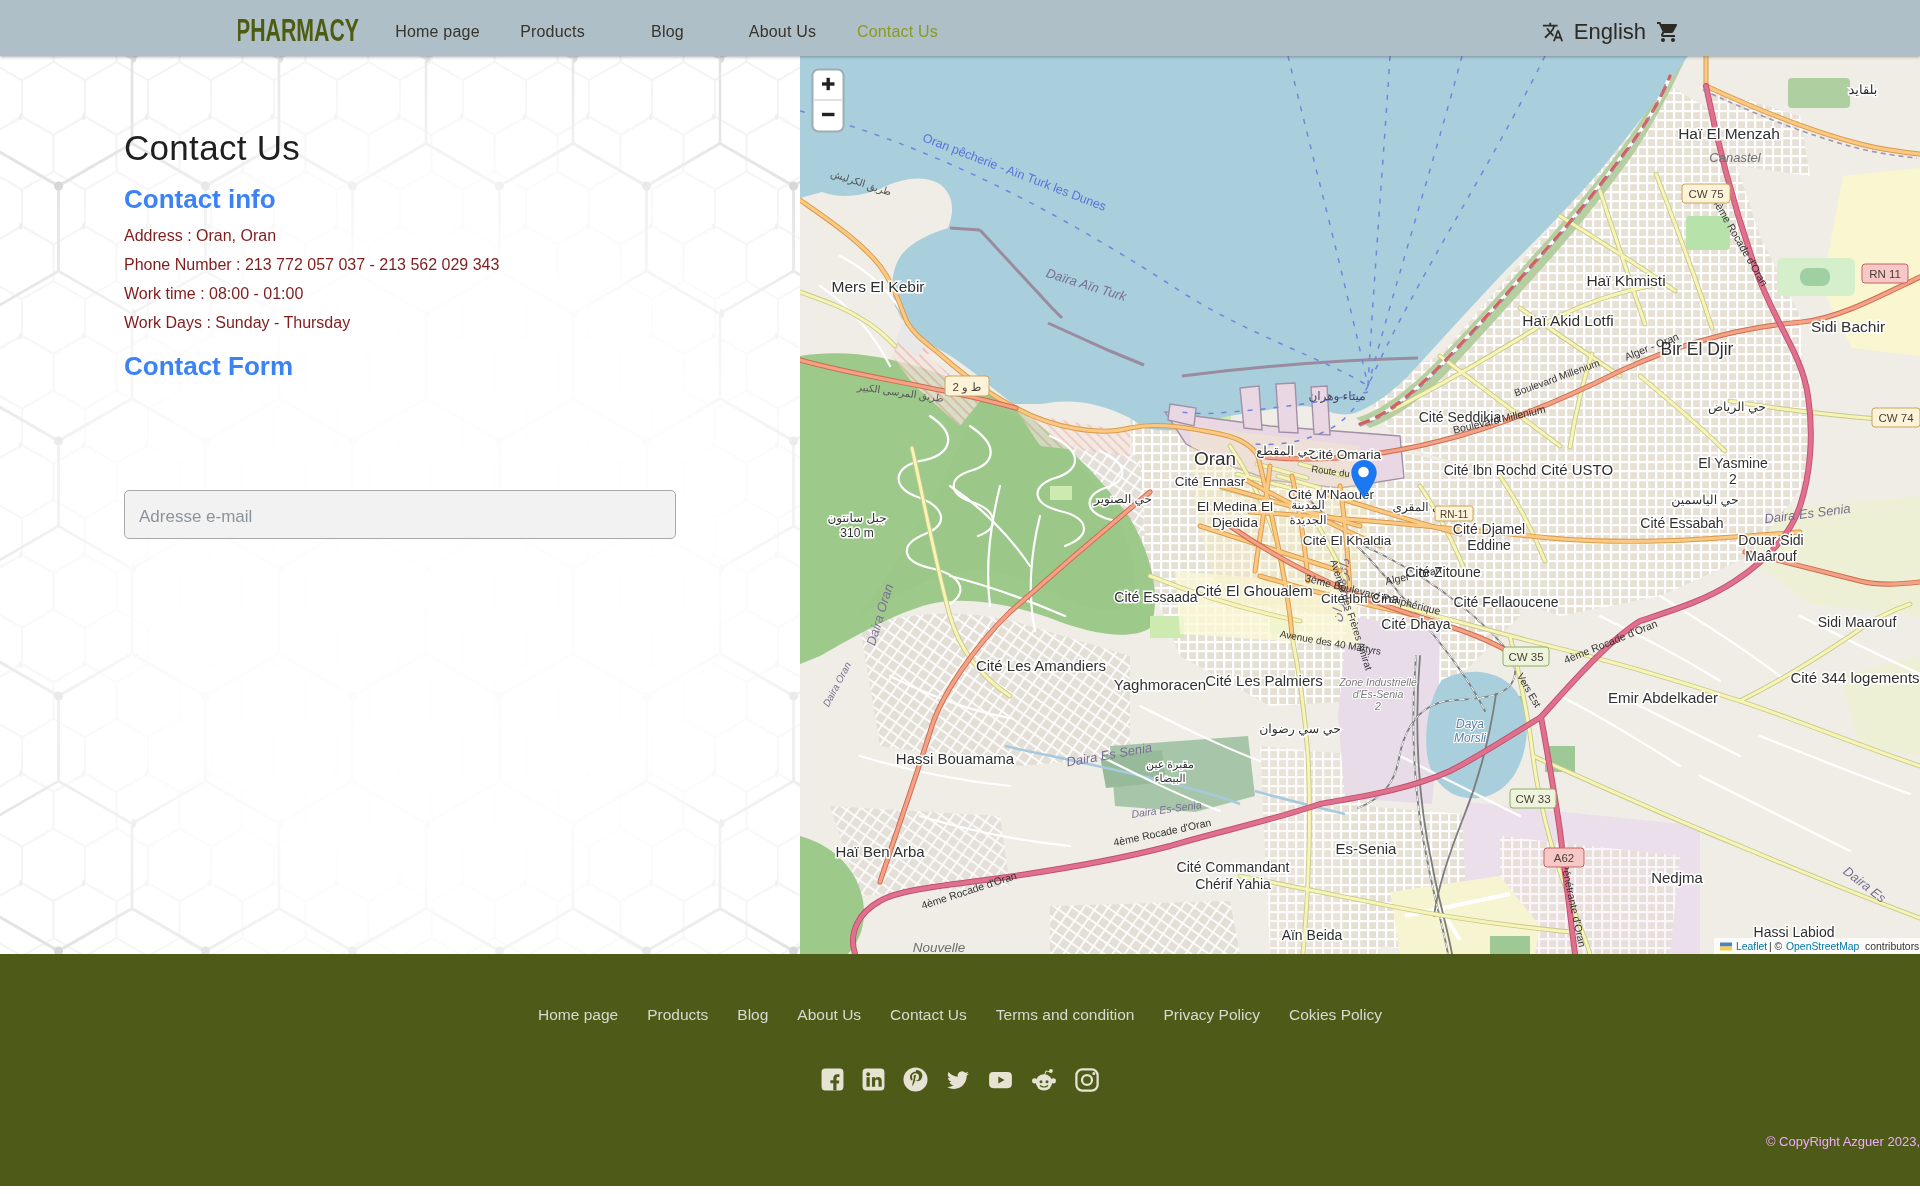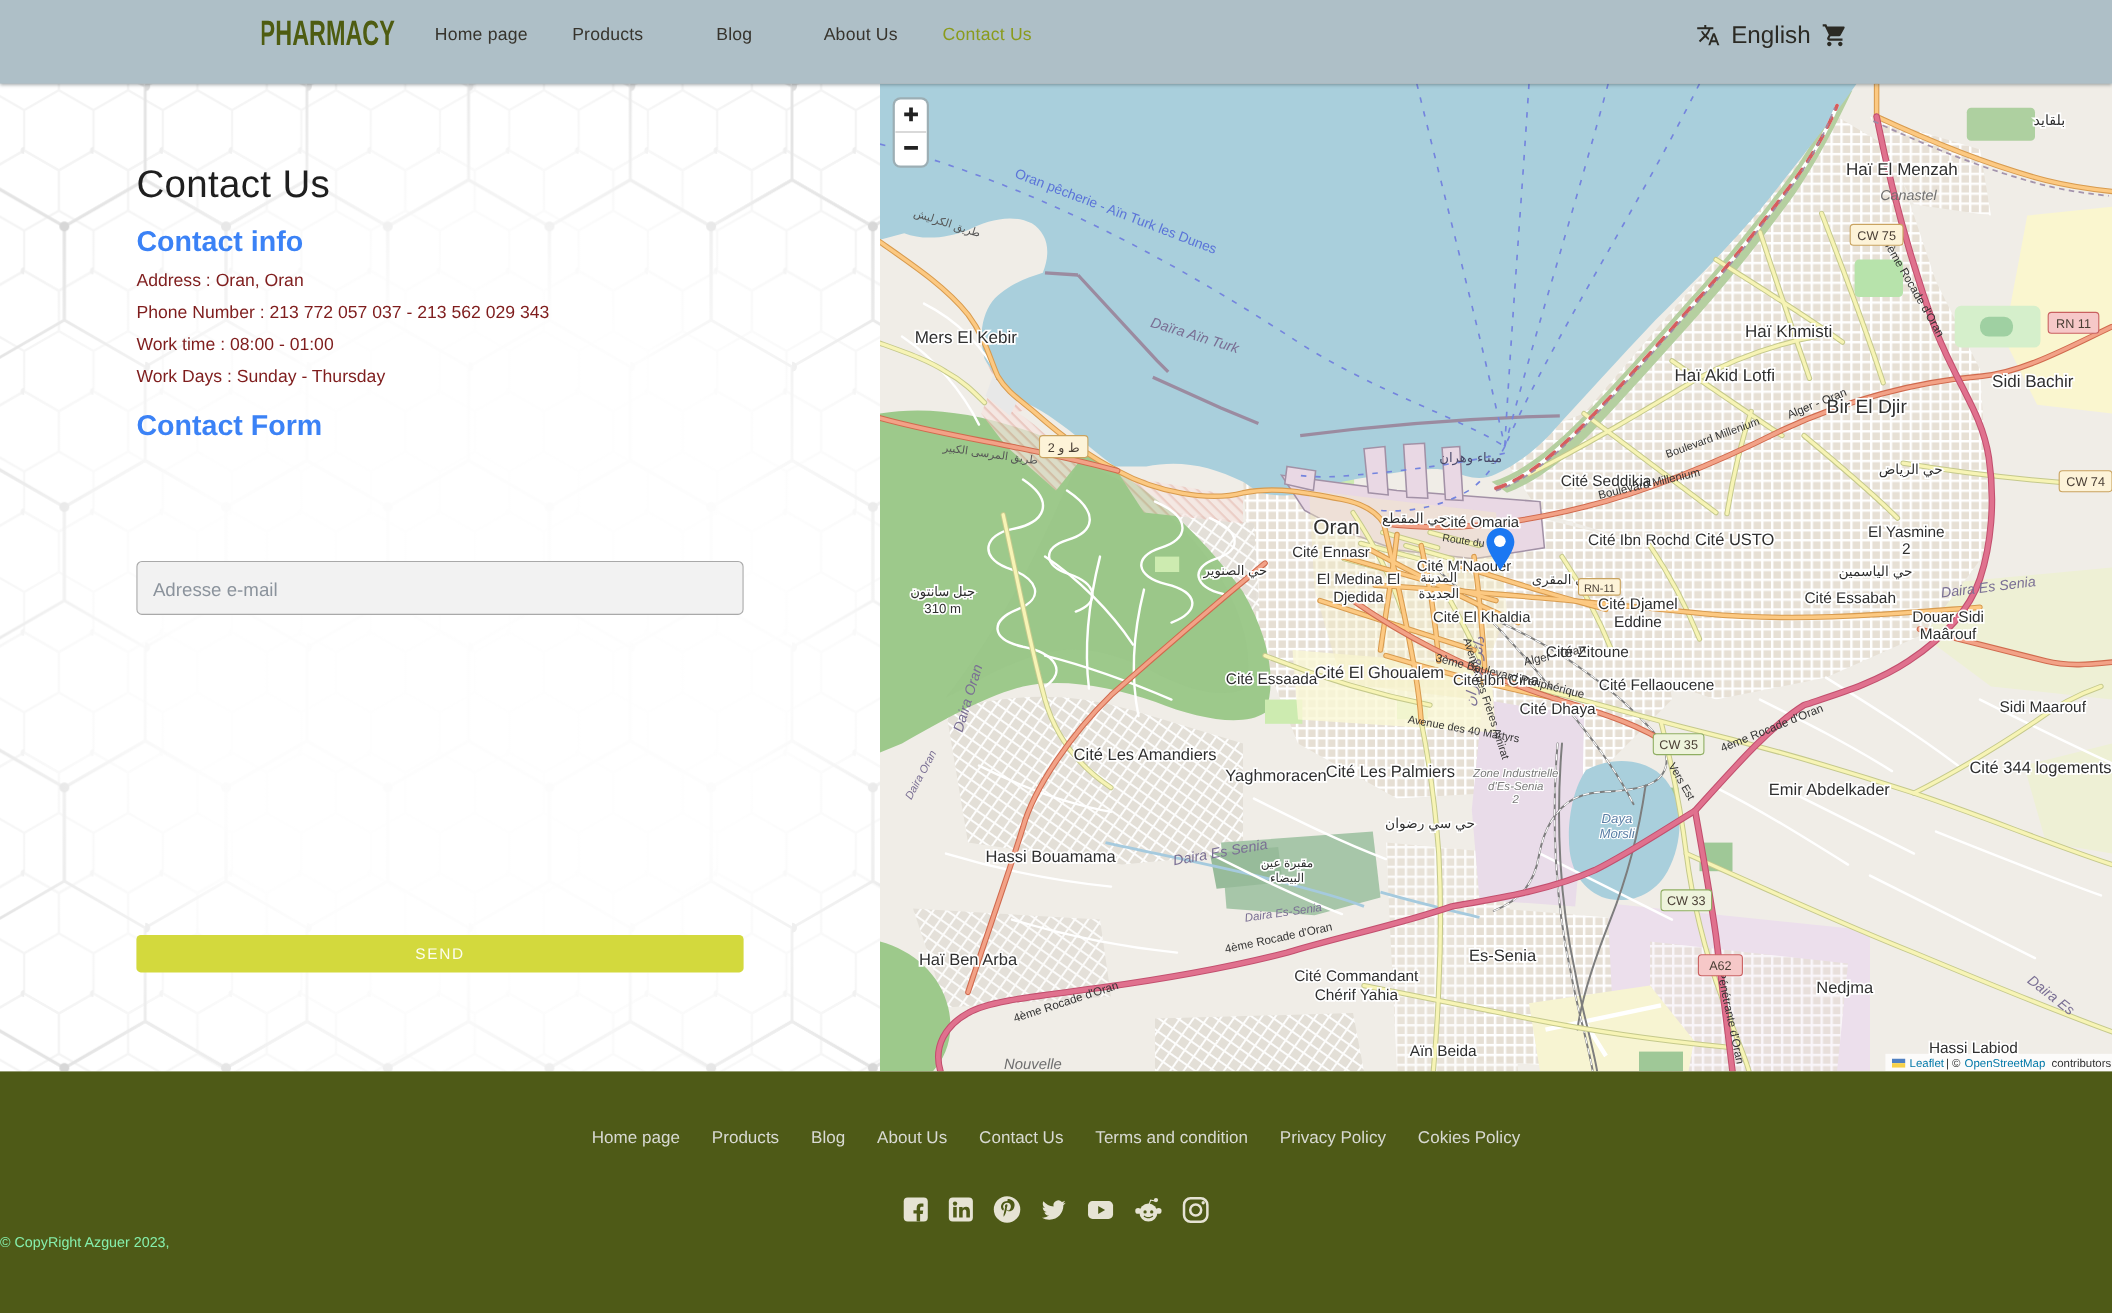--- a/index.html
+++ b/index.html
@@ -1,20 +1,20 @@
 <!DOCTYPE html>
 <html lang="en"><head>
 <meta charset="utf-8">
 <title>Contact Us</title>
 <style>
   * { margin:0; padding:0; box-sizing:border-box; }
   html,body { width:1920px; height:1194px; overflow:hidden; background:#fff;
     font-family:"Liberation Sans", sans-serif; }
   
-  header { position:relative; height:76px; background:#aebfc7; z-index:50; box-shadow:0 1px 3px rgba(60,70,75,.45);
+  header { position:relative; height:56px; background:#aebfc7; z-index:50; box-shadow:0 1px 3px rgba(60,70,75,.45);
     display:flex; align-items:center; }
   .logo { position:absolute; left:238px; top:9px; }
   nav { position:absolute; left:380px; top:0; height:64px; display:flex; }
   nav a { display:block; width:115px; text-align:center; line-height:64px;
     font-size:16px; color:#37342d; text-decoration:none; letter-spacing:.2px;}
   nav a.active { color:#8a9b1d; }
   .hdr-right { position:absolute; right:240px; top:0; height:64px;
     display:flex; align-items:center; gap:10px; color:#2b2a24; font-size:22px;}
   
   .main { position:relative; height:898px; background:#ffffff; }
@@ -31,22 +31,22 @@
     line-height:34px; font-size:14px; letter-spacing:1.5px; }
   .mapwrap { position:absolute; left:800px; top:0; width:1120px; height:898px;
     background:#f1eee9; overflow:hidden; }
   
   footer { position:relative; height:232px; background:#4e5a17; }
   .flinks { position:absolute; top:52px; left:0; width:100%; display:flex;
     justify-content:center; gap:29px; }
   .flinks a { color:#d8d9d2; font-size:15.5px; text-decoration:none; }
   .fsocial { position:absolute; top:112px; left:0; width:100%; display:flex;
     justify-content:center; gap:16px; align-items:center; }
-  .fcopy { position:absolute; top:148px; width:100%; text-align:left;
-    color:#86efac; font-size:13px; }
+  .fcopy { position:absolute; top:180px; width:100%; text-align:right;
+    color:#f0abfc; font-size:13px; }
 </style>
 </head>
 <body>
 <header>
   <div class="logo">
     <svg width="125" height="46" viewBox="0 0 125 46">
       <g fill="#4e5c11">
         <text x="-2" y="32" font-family="Liberation Sans, sans-serif" font-size="32" font-weight="bold" textLength="123" lengthAdjust="spacingAndGlyphs">PHARMACY</text>
       </g>
     </svg>
@@ -104,21 +104,20 @@
 
   <h1 class="title" style="left:124px">Contact Us</h1>
   <h2 class="sub" style="left:124px; top:128px">Contact info</h2>
   <div class="info" style="left:124px; top:171px">Address : Oran, Oran</div>
   <div class="info" style="left:124px; top:200px">Phone Number : 213 772 057 037 - 213 562 029 343</div>
   <div class="info" style="left:124px; top:229px">Work time : 08:00 - 01:00</div>
   <div class="info" style="left:124px; top:258px">Work Days : Sunday - Thursday</div>
   <h2 class="sub" style="left:124px; top:295px">Contact Form</h2>
 
   <div class="field" style="left:124px; top:434px">Adresse e-mail</div>
-  <div class="send" style="left:124px; top:774px">SEND</div>
 
   <div class="mapwrap" id="map">
   <svg width="1120" height="898" viewBox="0 0 1120 898" font-family="Liberation Sans, sans-serif">
     <defs>
       <pattern id="streets" width="9" height="9" patternUnits="userSpaceOnUse">
         <rect width="9" height="9" fill="#e6dfd4"></rect>
         <rect x="0" y="0" width="9" height="2.2" fill="#ffffff"></rect>
         <rect x="0" y="0" width="2.2" height="9" fill="#ffffff"></rect>
       </pattern>
       <pattern id="streets2" width="10" height="10" patternUnits="userSpaceOnUse" patternTransform="rotate(35)">

